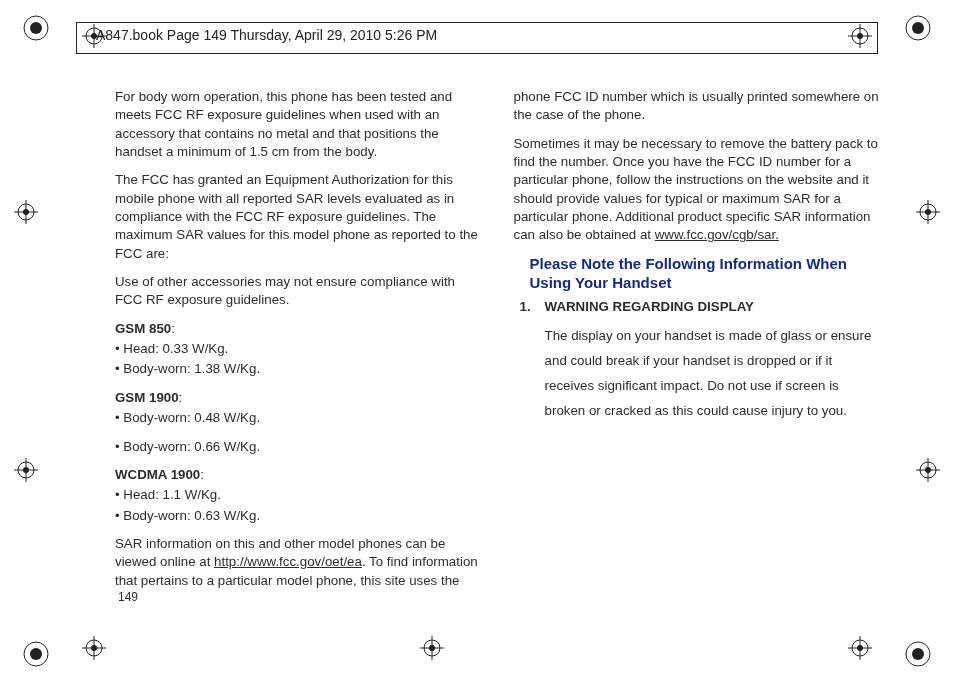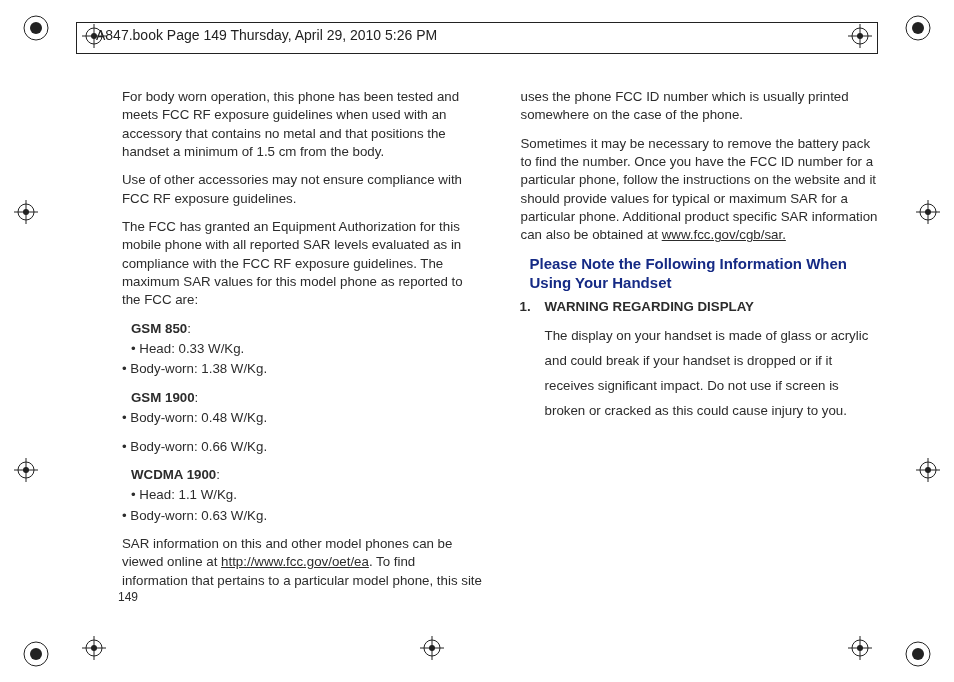--- a/index.html
+++ b/index.html
@@ -3,22 +3,22 @@
 <meta charset="utf-8">
 <style>
   html,body{margin:0;padding:0;background:#fff;font-family:Arial,Helvetica,sans-serif;color:#2c2c2c;}
   .page{position:relative;width:954px;height:682px;box-sizing:border-box;}
   .crop-frame{position:absolute;left:76px;top:22px;right:76px;height:30px;border:1px solid #222;}
   .crop-text{position:absolute;left:96px;top:27px;font-size:14px;color:#222;}
   .reg-mark{position:absolute;}
   .reg-mark svg{display:block;}
   .content{position:absolute;left:115px;right:72px;top:88px;bottom:90px;
     column-count:2;column-gap:30px;column-fill:auto;font-size:13.3px;line-height:1.38;}
-  .content p{margin:0 0 10px 7px;}
-  .content .tight{margin:0 0 2px 16px;}
+  .content p{margin:0 0 10px 0;}
+  .content .tight{margin:0 0 2px 0;}
   .content b{font-weight:700;}
   .content a{color:#2c2c2c;text-decoration:underline;}
   .section-head{color:#152a85;font-weight:700;font-size:15px;line-height:1.25;margin:6px 0 6px 16px;}
   .ol-item{display:flex;gap:14px;margin-left:6px;}
   .ol-num{font-weight:700;flex:0 0 auto;}
   .ol-body{flex:1 1 auto;line-height:1.9;}
   .ol-body .warn-head{font-weight:700;line-height:1.38;display:block;margin-bottom:6px;}
   .pagenum{position:absolute;left:118px;bottom:78px;font-size:12px;color:#2c2c2c;}
 </style>
 </head>
@@ -122,22 +122,22 @@
         <circle cx="12" cy="12" r="8" fill="none" stroke="#222"></circle>
         <line x1="0" y1="12" x2="24" y2="12" stroke="#222"></line>
         <line x1="12" y1="0" x2="12" y2="24" stroke="#222"></line>
         <circle cx="12" cy="12" r="3" fill="#222"></circle>
       </svg>
     </div>
 
 <div class="content">
 
   <p>For body worn operation, this phone has been tested and meets FCC RF exposure guidelines when used with an accessory that contains no metal and that positions the handset a minimum of 1.5 cm from the body.</p>
+  <p>The FCC has granted an Equipment Authorization for this mobile phone with all reported SAR levels evaluated as in compliance with the FCC RF exposure guidelines. The maximum SAR values for this model phone as reported to the FCC are:</p>
   <p>Use of other accessories may not ensure compliance with FCC RF exposure guidelines.</p>
-  <p>The FCC has granted an Equipment Authorization for this mobile phone with all reported SAR levels evaluated as in compliance with the FCC RF exposure guidelines. The maximum SAR values for this model phone as reported to the FCC are:</p>
 
   <p class="tight"><b>GSM 850</b>:</p>
   <p class="tight">• Head: 0.33 W/Kg.</p>
   <p>• Body-worn: 1.38 W/Kg.</p>
 
   <p class="tight"><b>GSM 1900</b>:</p>
   <p>• Body-worn: 0.48 W/Kg.</p>
 
   <p>• Body-worn: 0.66 W/Kg.</p>
 
@@ -151,21 +151,21 @@
   <p>
     <span>Sometimes it may be necessary to remove the battery pack to find the number. Once you have the FCC ID number for a particular phone, follow the instructions on the website and it should provide values for typical or maximum SAR for a particular phone. Additional product specific SAR information can also be obtained at </span><a href="#">www.fcc.gov/cgb/sar.</a>
   </p>
 
   <div class="section-head">Please Note the Following Information When Using Your Handset</div>
 
   <div class="ol-item">
     <div class="ol-num">1.</div>
     <div class="ol-body">
       <span class="warn-head">WARNING REGARDING DISPLAY</span>
-      <span>The display on your handset is made of glass or acrylic and could break if your handset is dropped or if it receives significant impact. Do not use if screen is broken or cracked as this could cause injury to you.</span>
+      <span>The display on your handset is made of glass or ensure and could break if your handset is dropped or if it receives significant impact. Do not use if screen is broken or cracked as this could cause injury to you.</span>
     </div>
   </div>
 
 </div>
 
 <div class="pagenum">149</div>
 
 </div>
 
 </body></html>

